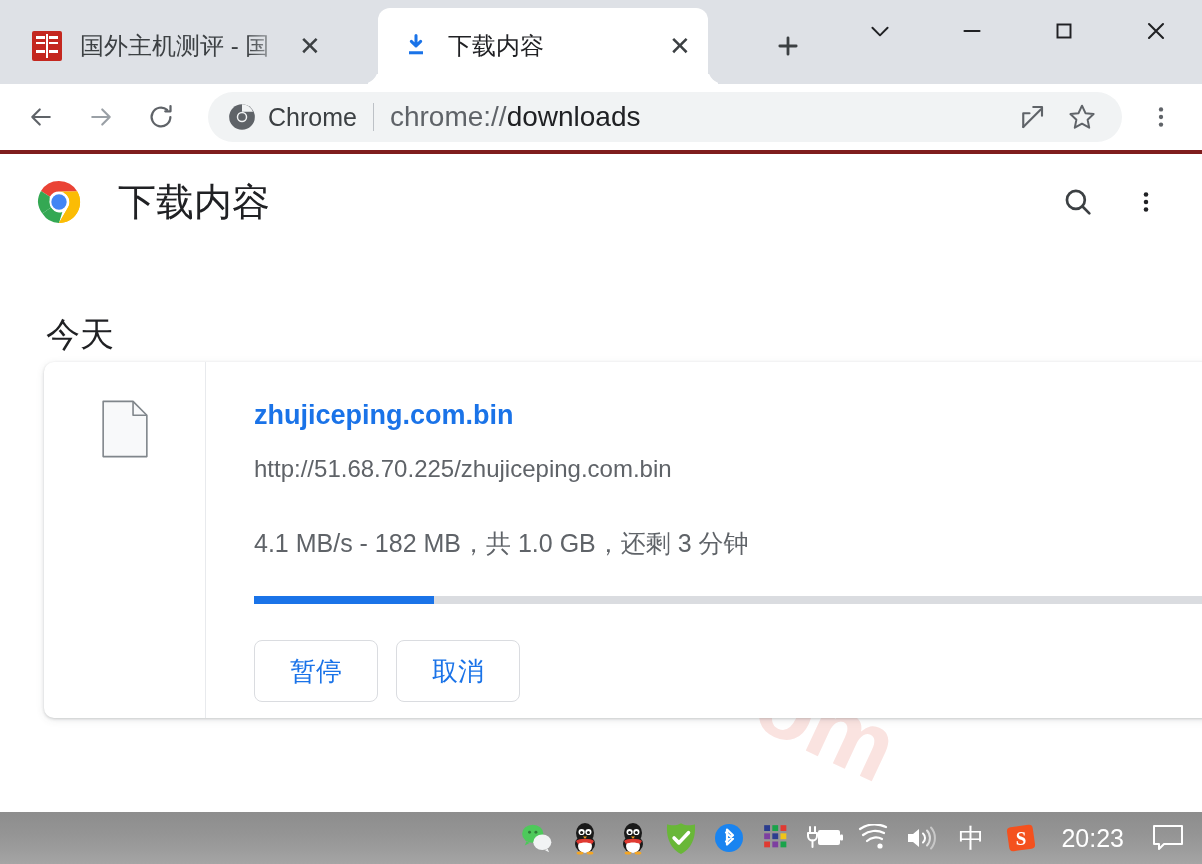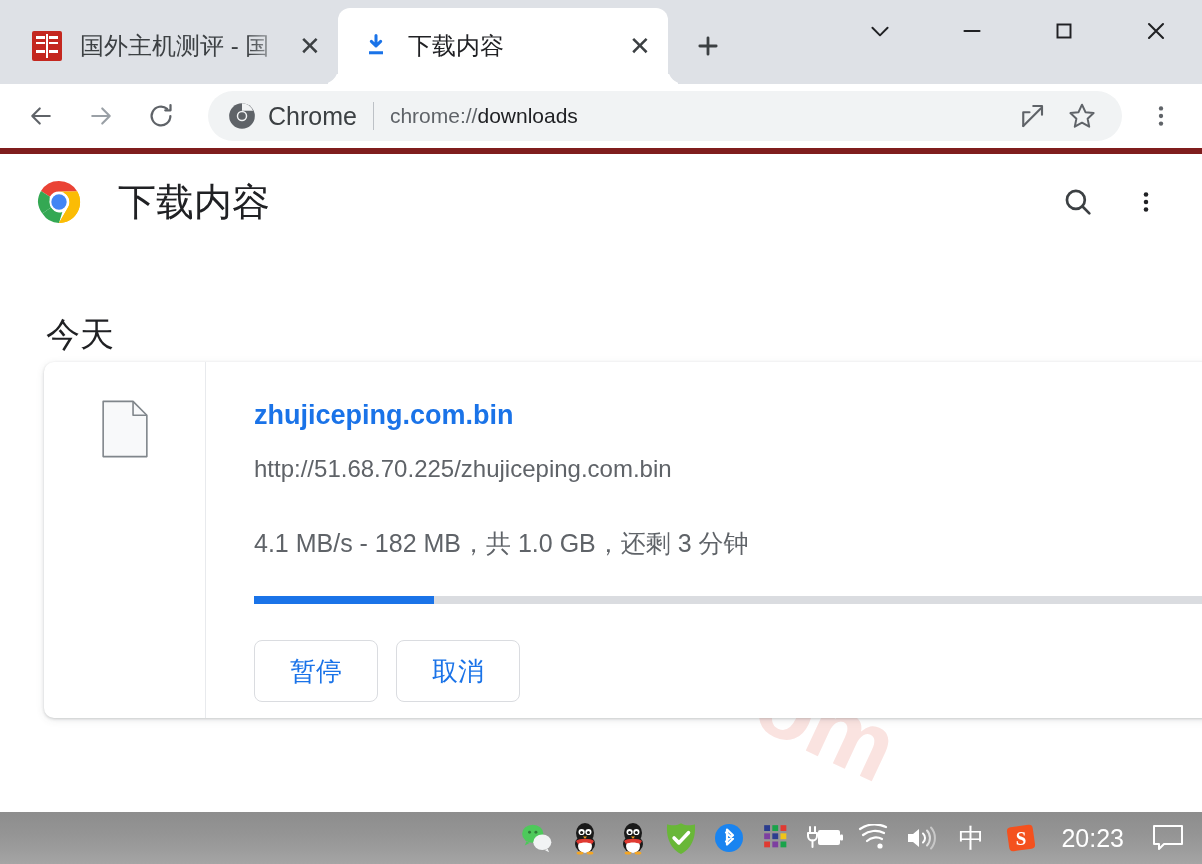--- a/index.html
+++ b/index.html
@@ -20,20 +20,21 @@
   }
 
   
   .tabstrip {
     position: relative;
     height: 84px;
     background: #dee1e6;
     display: flex;
     align-items: flex-end;
     padding-left: 8px;
+    gap: 40px;
   }
   .tab {
     position: relative;
     height: 76px;
     display: flex;
     align-items: center;
     padding: 0 10px 0 24px;
     border-radius: 12px 12px 0 0;
     cursor: default;
     min-width: 0;
@@ -130,21 +131,21 @@
     color: #202124;
   }
 
   
   .toolbar {
     height: 70px;
     background: #ffffff;
     display: flex;
     align-items: center;
     padding: 0 14px;
-    border-bottom: 6px solid #7f1d1d;
+    border-bottom: 4px solid #7f1d1d;
   }
   .nav-btn {
     width: 54px; height: 54px;
     display: flex; align-items: center; justify-content: center;
     border-radius: 50%;
     color: #5f6368;
     flex: 0 0 54px;
     margin-right: 6px;
   }
   .omnibox {
@@ -158,21 +159,21 @@
     margin: 0 12px 0 14px;
     min-width: 0;
   }
   .omni-chrome-icon { width: 28px; height: 28px; flex: 0 0 28px; margin-right: 12px; }
   .omni-brand { font-size: 25px; color: #3c4043; white-space: nowrap; }
   .omni-sep {
     width: 1px; height: 28px; background: #bdc1c6;
     margin: 0 16px; flex: 0 0 1px;
   }
   .omni-url {
-    font-size: 21px; color: #5f6368;
+    font-size: 28px; color: #5f6368;
     white-space: nowrap; overflow: hidden;
     flex: 1 1 auto;
   }
   .omni-url b { color: #202124; font-weight: 400; }
   .omni-action {
     width: 44px; height: 44px; flex: 0 0 44px;
     display: flex; align-items: center; justify-content: center;
     color: #5f6368; margin-left: 6px;
   }
   .menu-btn {

